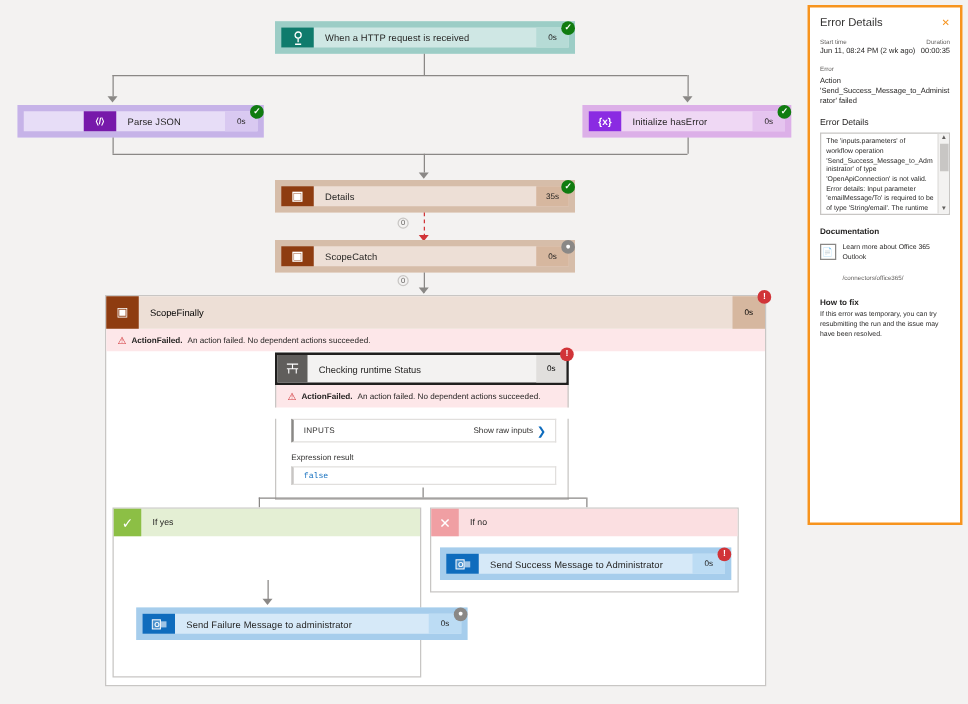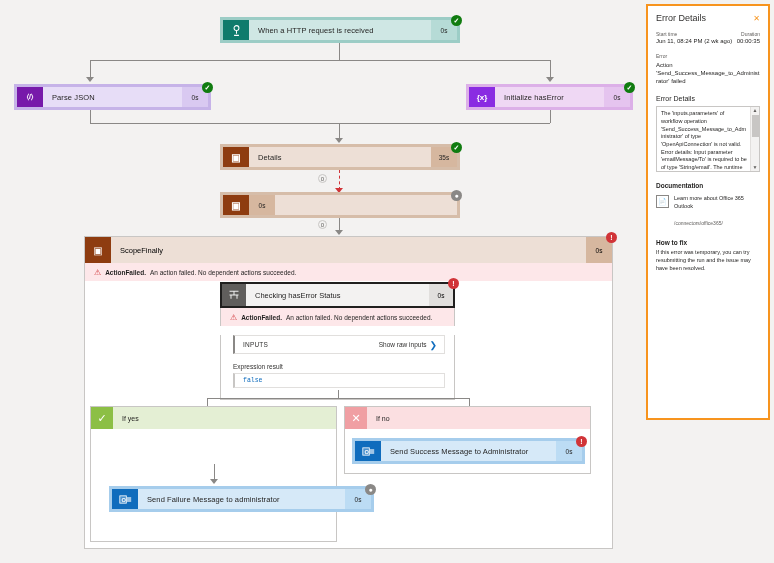--- a/index.html
+++ b/index.html
@@ -17,21 +17,21 @@
     position: absolute; left: 0; top: 0;
     width: 641px; height: 563px;
     background: #f3f2f1;
   }
 
   .node {
     position: absolute;
     display: flex;
     align-items: stretch;
     height: 26px;
-    border: 3px solid #0369a1;
+    border: 5px solid #0369a1;
     background: #fff;
     text-align: right;
   }
   .node .ico {
     width: 26px; min-width: 26px;
     display: flex; align-items: center; justify-content: center;
     color: #fff; font-size: 9px; font-weight: bold;
   }
   .node .label {
     flex: 1;
@@ -63,21 +63,21 @@
   }
   .badge.ok { background: #107c10; }
   .badge.err { background: #d13438; }
   .badge.gray { background: #8a8886; }
 
   
   .t-teal  { background: #cfe7e4; border-color: #9ccdc6; }
   .t-teal  .ico { background: #0f7b6c; }
   .t-teal  .dur { background: #b6dbd6; }
 
-  .t-purple { background: #e7ddf7; border-color: #c6b3e8; }
+  .t-purple { background: #e7ddf7; border-color: #c6b3e8; padding-left: 48px; }
   .t-purple .ico { background: #7719aa; }
   .t-purple .dur { background: #d9c9f1; }
 
   .t-magenta { background: #efd8f4; border-color: #dcb0e8; }
   .t-magenta .ico { background: #8a2be2; }
   .t-magenta .dur { background: #e5c4ef; }
 
   .t-brown { background: #eddfd6; border-color: #d6bda9; }
   .t-brown .ico { background: #8e3c10; }
   .t-brown .dur { background: #d6b79f; }
@@ -327,20 +327,21 @@
       <div class="dur">35s</div>
       <div class="badge ok">✓</div>
     </div>
 
     <div class="line red" style="left:339px; top:170px; height:20px;"></div>
     <div class="arrow red" style="left:335px; top:188px;"></div>
     <div class="cdot" style="left:318px; top:174px;">0</div>
 
     <div class="node t-brown" style="left:220px; top:192px; width:240px;">
       <div class="ico" style="font-size:10px;">▣</div>
+      <div class="label">ScopeCatch</div>
       <div class="dur">0s</div>
       <div class="badge gray">●</div>
     </div>
 
     <div class="line v" style="left:339px; top:218px; height:16px;"></div>
     <div class="arrow" style="left:335px; top:230px;"></div>
     <div class="cdot" style="left:318px; top:220px;">0</div>
 
     <div class="scope-box" style="left:84px; top:236px; width:529px; height:313px;">
 
@@ -357,21 +358,21 @@
         <span>An action failed. No dependent actions succeeded.</span>
       </div>
 
       <div class="cond-card" style="left:135px; top:45px; width:235px; height:108px; border:none;">
         <div class="cond-head">
           <div class="ico">
             <svg width="12" height="12" viewBox="0 0 16 16" stroke="#fff" fill="none" stroke-width="1.2">
               <path d="M2 3h12M8 3v5M4 8v5M12 8v5M2 8h12"></path>
             </svg>
           </div>
-          <div class="label">Checking hasError Status</div>
+          <div class="label">Checking runtime Status</div>
           <div class="dur">0s</div>
           <div class="badge err" style="top:-6px;right:-6px;">!</div>
         </div>
 
         <div class="err-strip" style="border-left:1px solid #c8c6c4;border-right:1px solid #c8c6c4;">
           <span class="warn">⚠</span>
           <b>ActionFailed.</b>
           <span>An action failed. No dependent actions succeeded.</span>
         </div>
 

